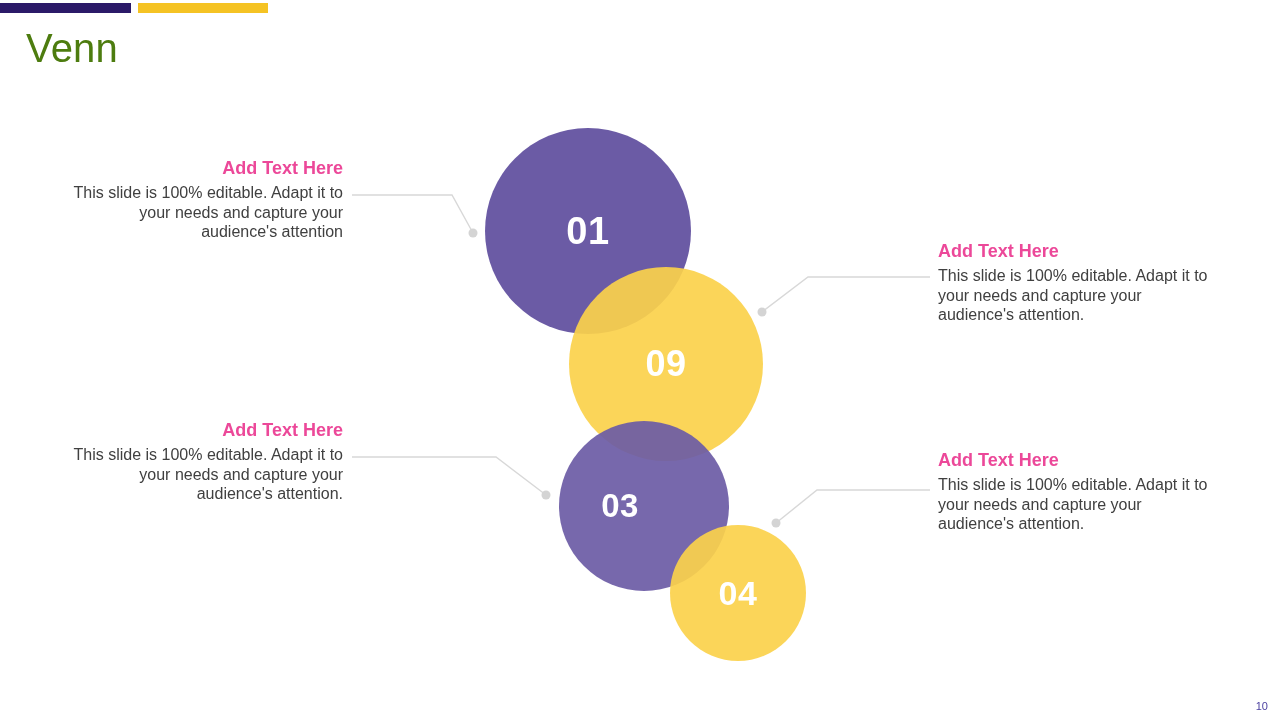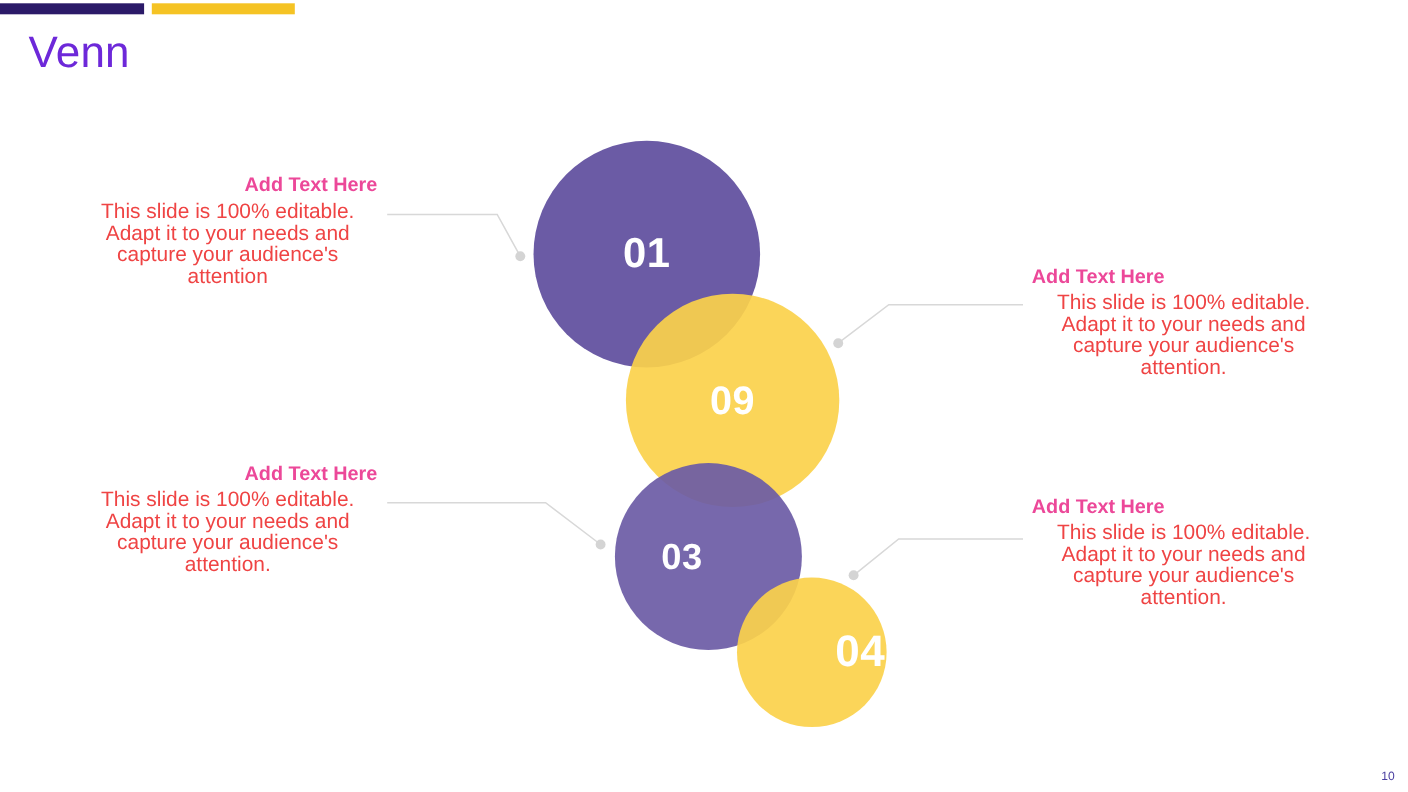--- a/index.html
+++ b/index.html
@@ -27,21 +27,21 @@
   .bar-amber { left: 138px; width: 130px; background: #f5c324; }
 
   
   .page-title {
     position: absolute;
     left: 26px;
     top: 24px;
     font-size: 40px;
     line-height: 48px;
     font-weight: 400;
-    color: #6d28d9;
+    color: #4d7c0f;
     letter-spacing: 0.2px;
   }
 
   
   .stage {
     position: absolute;
     left: 0; top: 0;
     width: 1280px;
     height: 636px;
   }
@@ -53,37 +53,36 @@
     color: #ffffff;
     font-weight: bold;
     letter-spacing: 0.5px;
     text-align: center;
     transform: translate(-50%, -50%);
     white-space: nowrap;
   }
   .num-01 { left: 588px; top: 231px; font-size: 38px; }
   .num-02 { left: 666px; top: 364px; font-size: 36px; }
   .num-03 { left: 620px; top: 506px; font-size: 33px; }
-  .num-04 { left: 738px; top: 593px; font-size: 40px; margin-left: 44px; }
+  .num-04 { left: 738px; top: 593px; font-size: 34px; }
 
   
   .text-block { position: absolute; width: 272px; }
   .tb-title {
     font-size: 18px;
     font-weight: bold;
     color: #ec4899;
     line-height: 24px;
     margin: 0 0 3px 0;
   }
   .tb-body {
-    font-size: 19px;
-    color: #ef4444;
+    font-size: 16px;
+    color: #404040;
     line-height: 19.5px;
     margin: 0;
-    text-align: center;
   }
   .align-right { text-align: right; }
   .align-left  { text-align: left; }
 
   .tb-1 { left: 71px;  top: 156px; }
   .tb-2 { left: 938px; top: 239px; width: 276px; }
   .tb-3 { left: 71px;  top: 418px; }
   .tb-4 { left: 938px; top: 448px; width: 276px; }
 
   

